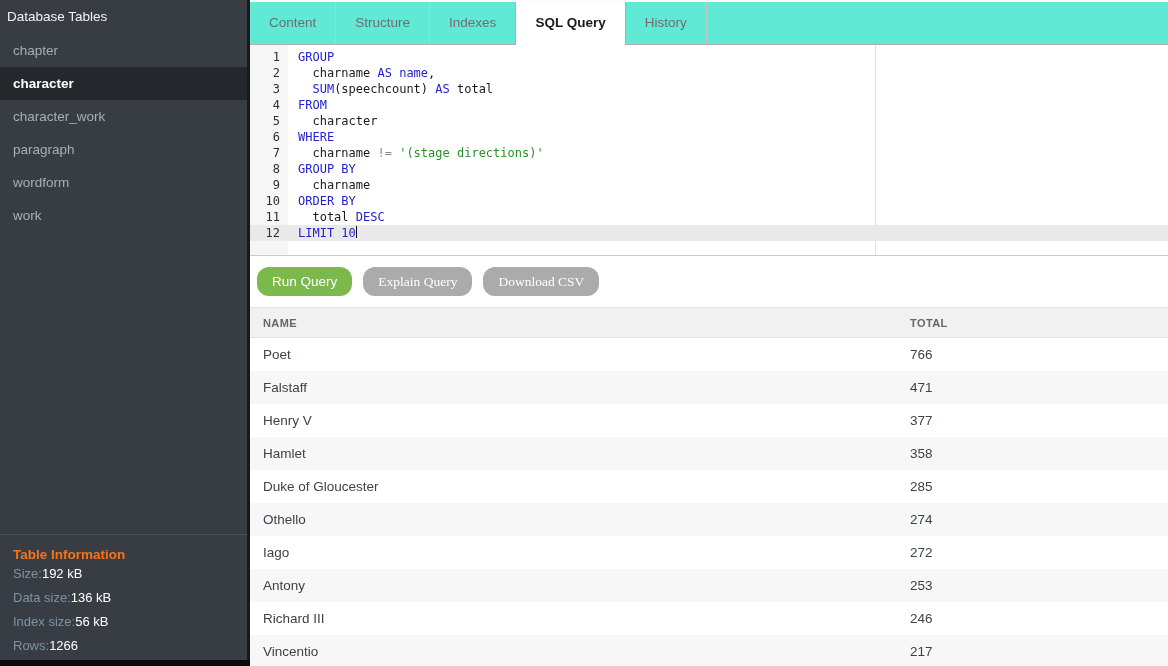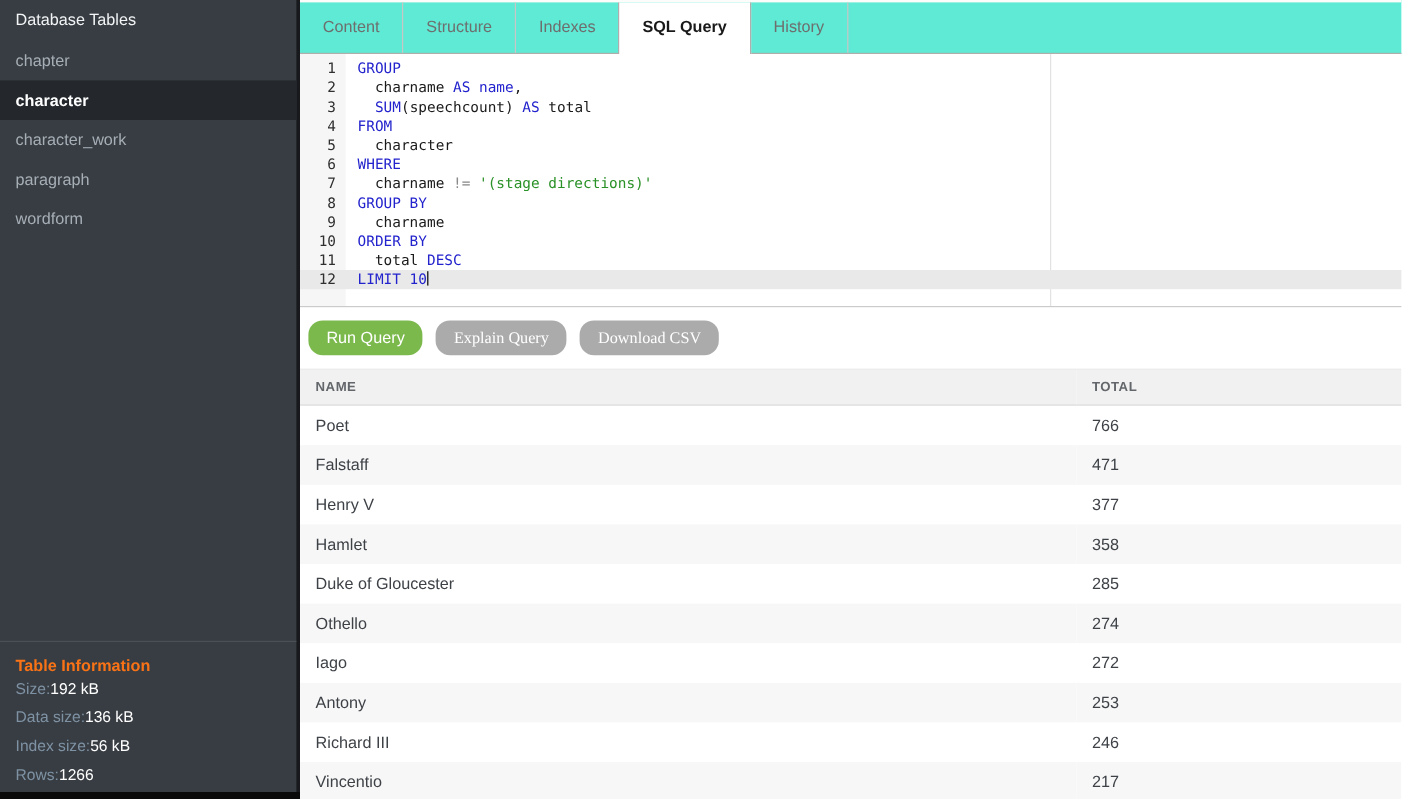--- a/index.html
+++ b/index.html
@@ -14,21 +14,21 @@
   .sidebar {
     position: relative;
     width: 250px;
     flex-shrink: 0;
     background: #383d43;
     border-right: 3px solid #17191c;
     z-index: 2;
   }
   .sidebar-title {
     height: 34px; line-height: 34px;
-    padding-left: 13px;
+    padding-left: 7px;
     font-size: 13.5px; color: #f2f4f5;
   }
   .tbl-item {
     height: 33px; line-height: 33px;
     padding-left: 13px;
     font-size: 13.5px; color: #a7afb6;
     cursor: default;
   }
   .tbl-item.selected {
     background: #24282d; color: #ffffff; font-weight: bold;
@@ -144,20 +144,21 @@
 <body>
 
 <aside class="sidebar">
   <div class="sidebar-title">Database Tables</div>
   <div id="table-list">
       <div class="tbl-item">chapter</div>
       <div class="tbl-item selected">character</div>
       <div class="tbl-item">character_work</div>
       <div class="tbl-item">paragraph</div>
       <div class="tbl-item">wordform</div>
+      <div class="tbl-item">work</div>
     </div>
   <div class="table-info">
     <div class="table-info-title">Table Information</div>
     <div id="table-stats">
         <div class="stat"><span class="stat-label">Size:</span><span class="stat-value">192 kB</span></div>
         <div class="stat"><span class="stat-label">Data size:</span><span class="stat-value">136 kB</span></div>
         <div class="stat"><span class="stat-label">Index size:</span><span class="stat-value">56 kB</span></div>
         <div class="stat"><span class="stat-label">Rows:</span><span class="stat-value">1266</span></div>
       </div>
   </div>

